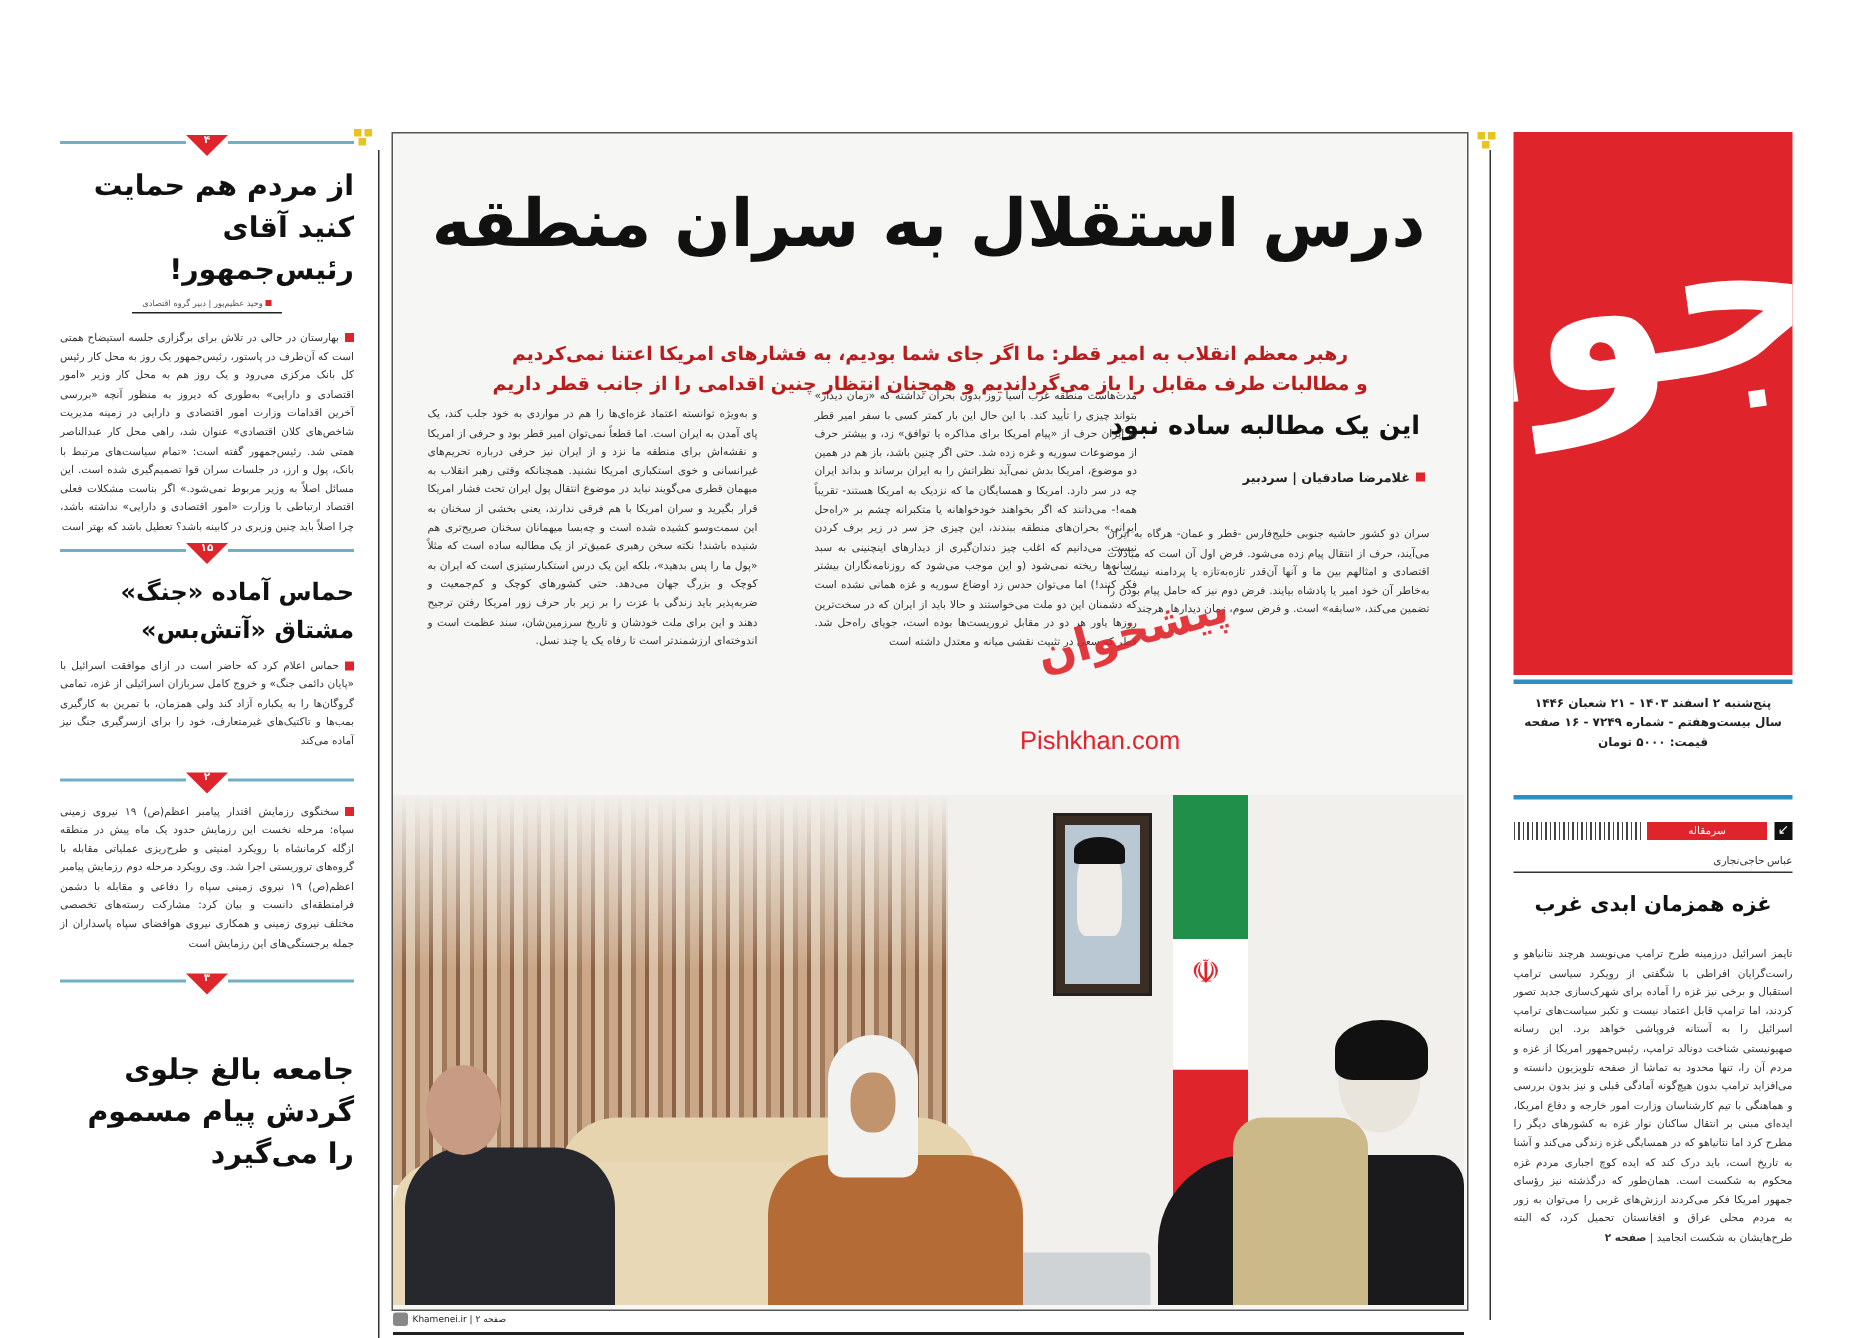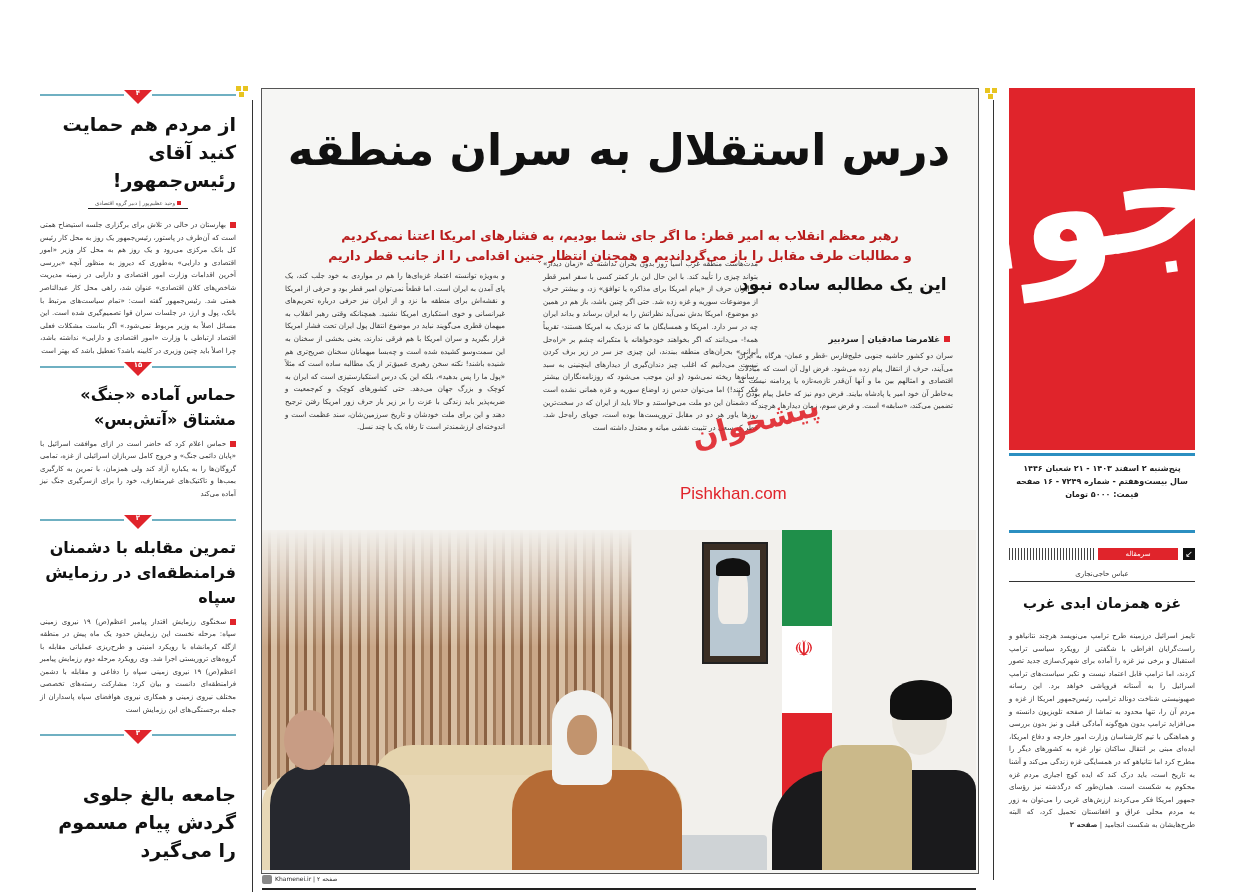--- a/index.html
+++ b/index.html
@@ -34,21 +34,21 @@
   .body-text .sq { display: inline-block; width: 6px; height: 6px; background: #e0242b; margin-left: 4px; vertical-align: middle; }
   
   .main-frame { left: 261px; top: 88px; width: 716px; height: 784px; border: 1px solid #555; background: #f6f6f4; }
   .main-title { left: 261px; top: 124px; width: 716px; text-align: center; font-size: 44px; font-weight: bold; color: #111; letter-spacing: -1px; }
   .main-sub { left: 300px; top: 212px; width: 640px; text-align: center; font-size: 12.5px; font-weight: bold; line-height: 20px; color: #b91c1c; margin-top: 14px; }
   .col-text { font-size: 7.1px; line-height: 12.6px; text-align: justify; color: #333; direction: rtl; }
   .col1 { left: 738px; top: 350px; width: 215px; }
   .col2 { left: 515px; top: 258px; width: 215px; margin-left: 28px; }
   .col3 { left: 285px; top: 270px; width: 220px; }
   .editorial-title { left: 740px; top: 272px; width: 210px; text-align: left; font-size: 17px; font-weight: bold; line-height: 24px; color: #111; }
-  .editorial-byline { left: 740px; top: 334px; width: 210px; font-size: 8.5px; font-weight: bold; text-align: right; color: #222; }
+  .editorial-byline { left: 740px; top: 314px; width: 210px; font-size: 8.5px; font-weight: bold; text-align: right; color: #222; }
   .editorial-byline .sq { display: inline-block; width: 6px; height: 6px; background: #e0242b; margin-left: 4px; }
   
   .photo { left: 262px; top: 530px; width: 714px; height: 340px; overflow: hidden; background: #f2f0ec; }
   .curtain { position: absolute; left: 0; top: 0; width: 370px; height: 260px;
     background: repeating-linear-gradient(90deg, #c9a788 0 6px, #8a6143 6px 9px, #d8bfa3 9px 15px, #a07a5a 15px 18px);
     -webkit-mask-image: linear-gradient(to bottom, transparent 0%, #000 45%);
     mask-image: linear-gradient(to bottom, transparent 0%, #000 45%); }
   .sofa { position: absolute; left: 0; top: 245px; width: 420px; height: 95px; background: #e8d8b6; border-radius: 30px 30px 0 0; }
   .sofa-back { position: absolute; left: 110px; top: 215px; width: 280px; height: 60px; background: #e5d4ae; border-radius: 40px 40px 6px 6px; }
   .person { position: absolute; }
@@ -80,21 +80,21 @@
   
   .right-vline { left: 993px; top: 100px; width: 1px; height: 780px; background: #333; }
   .logo { left: 1009px; top: 88px; width: 186px; height: 362px; background: #e0242b; overflow: hidden; }
   .logo-text { position: absolute; left: -20px; top: 40px; width: 230px; text-align: center; color: #fff; font-size: 150px; font-weight: bold; line-height: 150px; transform: rotate(-8deg); }
   .blue-bar { left: 1009px; width: 186px; height: 3px; background: #2b8fc1; }
   .masthead-info { left: 1009px; top: 462px; width: 186px; text-align: center; font-size: 8px; font-weight: bold; line-height: 13px; color: #222; }
   .editorial-tag { left: 1009px; top: 548px; width: 186px; height: 12px; }
   .editorial-tag .arrow-box { position: absolute; right: 0; top: 0; width: 12px; height: 12px; background: #111; color: #fff; font-size: 9px; line-height: 12px; text-align: center; }
   .editorial-tag .red { position: absolute; right: 17px; top: 0; width: 80px; height: 12px; background: #e0242b; color: #fff; font-size: 7px; line-height: 12px; text-align: center; }
   .editorial-tag .bars { position: absolute; left: 0; top: 0; width: 86px; height: 12px; background: repeating-linear-gradient(90deg, #444 0 1px, transparent 1px 3px); }
-  .right-author { left: 1009px; top: 570px; width: 186px; text-align: center; font-size: 7px; color: #333; border-bottom: 1px solid #333; padding-bottom: 3px; }
+  .right-author { left: 1009px; top: 570px; width: 186px; font-size: 7px; color: #333; border-bottom: 1px solid #333; padding-bottom: 3px; font-family: Liberation Serif, serif; }
   .right-headline { left: 1009px; top: 595px; width: 186px; text-align: center; font-size: 14px; font-weight: bold; color: #111; }
   .right-body { left: 1009px; top: 630px; width: 186px; }
 </style>
 </head>
 <body>
 
 <div class="abs corner-dots" style="left:236px; top:86px;">
   <span style="left:0;top:0"></span>
     <span style="left:7px;top:0"></span>
     <span style="left:3px;top:6px"></span>
@@ -125,23 +125,20 @@
     <div class="left-headline small">حماس آماده «جنگ» مشتاق «آتش‌بس»</div>
   </a>
   <div class="body-text"><span class="sq"></span><span>حماس اعلام کرد که حاضر است در ازای موافقت اسرائیل با «پایان دائمی جنگ» و خروج کامل سربازان اسرائیلی از غزه، تمامی گروگان‌ها را به یکباره آزاد کند ولی همزمان، با تمرین به کارگیری بمب‌ها و تاکتیک‌های غیرمتعارف، خود را برای ازسرگیری جنگ نیز آماده می‌کند</span></div>
 
   <div class="sec-divider" style="margin-top:14px;">
     <div class="line"></div>
       <div class="tri-wrap"></div>
       <div class="tri"></div>
     <span class="num">۲</span>
   </div>
-  <a style="display:block;text-decoration:none;color:inherit;">
-    <div class="left-headline small">تمرین مقابله با دشمنان فرامنطقه‌ای در رزمایش سپاه</div>
-  </a>
   <div class="body-text"><span class="sq"></span><span>سخنگوی رزمایش اقتدار پیامبر اعظم(ص) ۱۹ نیروی زمینی سپاه: مرحله نخست این رزمایش حدود یک ماه پیش در منطقه ازگله کرمانشاه با رویکرد امنیتی و طرح‌ریزی عملیاتی مقابله با گروه‌های تروریستی اجرا شد. وی رویکرد مرحله دوم رزمایش پیامبر اعظم(ص) ۱۹ نیروی زمینی سپاه را دفاعی و مقابله با دشمن فرامنطقه‌ای دانست و بیان کرد: مشارکت رسته‌های تخصصی مختلف نیروی زمینی و همکاری نیروی هوافضای سپاه پاسداران از جمله برجستگی‌های این رزمایش است</span></div>
 
   <div class="sec-divider" style="margin-top:14px;">
     <div class="line"></div>
       <div class="tri-wrap"></div>
       <div class="tri"></div>
     <span class="num">۳</span>
   </div>
   <a style="display:block;text-decoration:none;color:inherit;margin-top:36px;">
     <div class="left-headline">جامعه بالغ جلوی گردش پیام مسموم را می‌گیرد</div>

